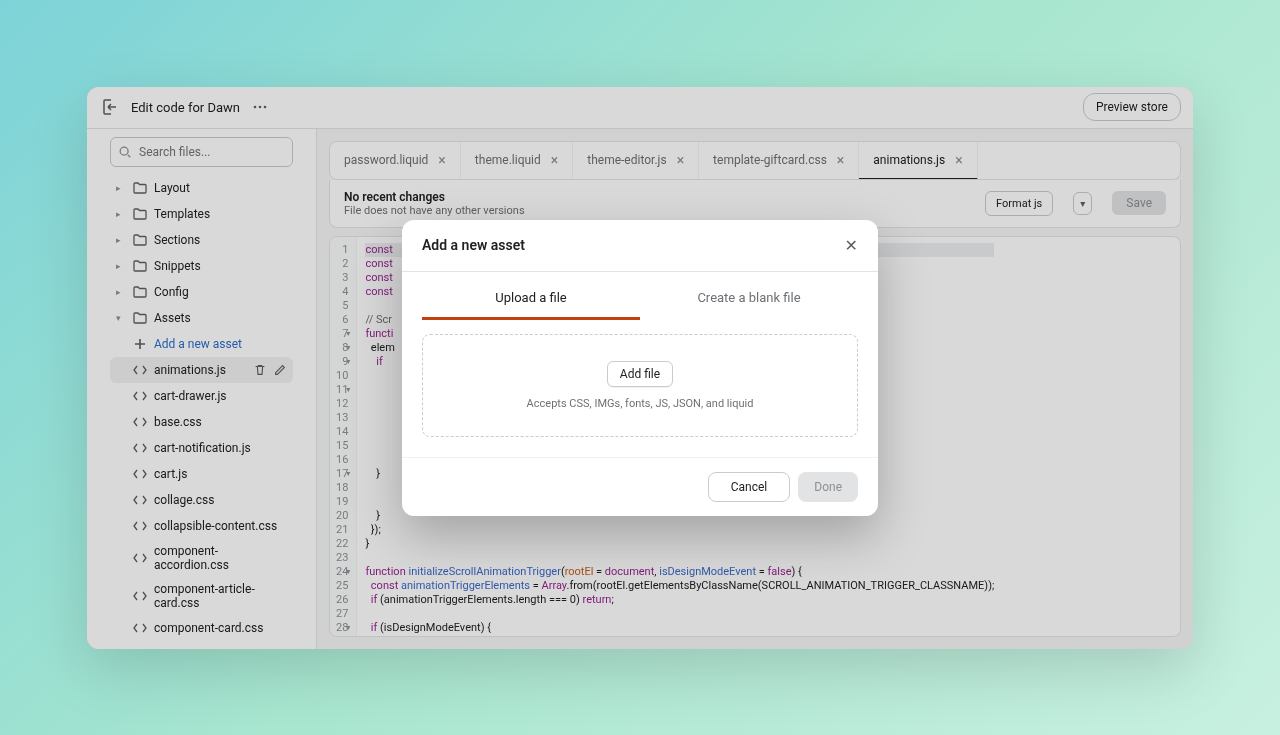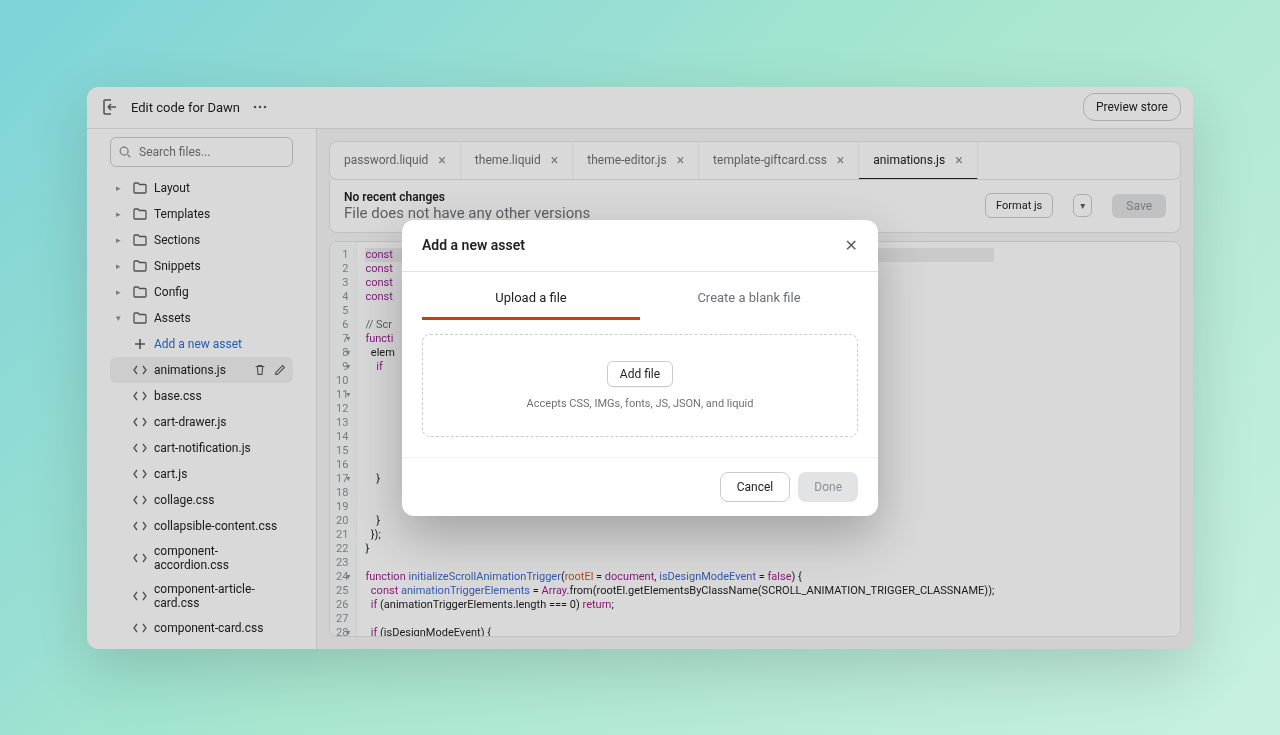--- a/index.html
+++ b/index.html
@@ -23,21 +23,21 @@
 .tree-item.add{color:#2c6ecb;padding-left:22px}
 .tree-item .actions{margin-left:auto;display:flex;gap:6px;color:#5c5f62}
 .tree-item .actions svg{width:14px;height:14px}
 .editor{flex:1;display:flex;flex-direction:column;min-width:0;background:#f6f6f7;padding:12px}
 .tabs{display:flex;background:#fff;border:1px solid #e1e3e5;border-radius:8px;overflow:hidden}
 .tab{display:flex;align-items:center;padding:10px 14px;font-size:12px;color:#6d7175;gap:10px;cursor:pointer;border-right:1px solid #f1f2f3}
 .tab.active{color:#202223;border-bottom:2px solid #202223;margin-bottom:-1px}
 .tab .close{color:#8c9196;font-size:14px;cursor:pointer}
 .editor-bar{display:flex;align-items:center;padding:10px 14px;background:#fff;border:1px solid #e1e3e5;border-top:none;border-radius:0 0 8px 8px;margin-bottom:0}
 .editor-bar .info .t1{font-size:12px;font-weight:600;color:#202223}
-.editor-bar .info .t2{font-size:15px;color:#6d7175}
+.editor-bar .info .t2{font-size:11px;color:#6d7175}
 .editor-bar .right{margin-left:auto;display:flex;gap:20px;align-items:center}
 .fmt-btn{padding:5px 10px;border:1px solid #c9cccf;border-radius:6px;background:#fff;font-size:11px;color:#202223;cursor:pointer}
 .fmt-drop{padding:5px 6px;border:1px solid #c9cccf;border-radius:6px;background:#fff;font-size:10px;color:#5c5f62;cursor:pointer}
 .save-btn{padding:5px 14px;border:none;border-radius:6px;background:#e1e3e5;color:#8c9196;font-size:12px;cursor:not-allowed}
 .code{flex:1;background:#fff;border:1px solid #e1e3e5;border-radius:8px;margin-top:8px;font-family:Menlo,Monaco,monospace;font-size:11px;overflow:hidden;display:flex}
 .gutter{background:#fafbfb;color:#8c9196;text-align:right;padding:6px 8px 6px 6px;user-select:none;border-right:1px solid #f1f2f3}
 .gutter div{height:14px;line-height:14px;position:relative}
 .gutter .fold{position:absolute;right:-2px;font-size:8px;color:#8c9196}
 .codegrid{padding:6px 8px;color:#202223;white-space:pre}
 .codegrid div{height:14px;line-height:14px}
@@ -52,21 +52,21 @@
 .modal-head h3{font-size:14px;font-weight:600;color:#202223}
 .modal-head .x{margin-left:auto;cursor:pointer;color:#5c5f62;font-size:16px}
 .modal-tabs{display:flex;padding:0 20px;margin-top:6px}
 .mtab{flex:1;text-align:center;padding:12px 0;font-size:13px;color:#6d7175;cursor:pointer;border-bottom:2px solid transparent}
 .mtab.active{color:#202223;border-bottom:3px solid #c2410c;font-weight:400}
 .modal-body{padding:14px 20px 20px}
 .dropzone{border:1px dashed #c9cccf;border-radius:8px;padding:26px 12px;text-align:center}
 .addfile-btn{padding:5px 12px;border:1px solid #c9cccf;border-radius:6px;background:#fff;font-size:12px;color:#202223;cursor:pointer;box-shadow:0 1px 0 rgba(0,0,0,0.05)}
 .dz-hint{margin-top:10px;font-size:11px;color:#6d7175}
 .modal-foot{display:flex;justify-content:flex-end;gap:8px;padding:14px 20px;border-top:1px solid #f1f2f3}
-.cancel-btn{padding:7px 16px;border:1px solid #c9cccf;border-radius:8px;background:#fff;font-size:12px;color:#202223;cursor:pointer}
+.cancel-btn{padding:7px 22px;border:1px solid #c9cccf;border-radius:8px;background:#fff;font-size:12px;color:#202223;cursor:pointer}
 .done-btn{padding:7px 16px;border:none;border-radius:8px;background:#e1e3e5;color:#8c9196;font-size:12px;cursor:not-allowed}
 svg{display:block}
 </style>
 </head>
 <body>
 
 <div class="window">
   <div class="topbar">
     <svg class="back-icon" viewBox="0 0 20 20" fill="none" stroke="currentColor" stroke-width="1.5">
         <path d="M12 3H6a1 1 0 00-1 1v12a1 1 0 001 1h6M9 10h8m-8 0l3-3m-3 3l3 3"></path>
@@ -155,27 +155,27 @@
                 <svg viewBox="0 0 16 16" fill="none" stroke="currentColor" stroke-width="1.3">
                   <path d="M11 3l2 2-8 8H3v-2l8-8z"></path>
                 </svg>
               </span>
             </span>
           </div>
           <div class="tree-item child">
             <svg class="ficon" viewBox="0 0 16 16" fill="none" stroke="currentColor" stroke-width="1.3">
               <path d="M5 4L2 8l3 4M11 4l3 4-3 4"></path>
             </svg>
+            <span>cart-drawer.js</span>
+          </div>
+          <div class="tree-item child">
+            <svg class="ficon" viewBox="0 0 16 16" fill="none" stroke="currentColor" stroke-width="1.3">
+              <path d="M5 4L2 8l3 4M11 4l3 4-3 4"></path>
+            </svg>
             <span>base.css</span>
-          </div>
-          <div class="tree-item child">
-            <svg class="ficon" viewBox="0 0 16 16" fill="none" stroke="currentColor" stroke-width="1.3">
-              <path d="M5 4L2 8l3 4M11 4l3 4-3 4"></path>
-            </svg>
-            <span>cart-drawer.js</span>
           </div>
           <div class="tree-item child">
             <svg class="ficon" viewBox="0 0 16 16" fill="none" stroke="currentColor" stroke-width="1.3">
               <path d="M5 4L2 8l3 4M11 4l3 4-3 4"></path>
             </svg>
             <span>cart-notification.js</span>
           </div>
           <div class="tree-item child">
             <svg class="ficon" viewBox="0 0 16 16" fill="none" stroke="currentColor" stroke-width="1.3">
               <path d="M5 4L2 8l3 4M11 4l3 4-3 4"></path>

